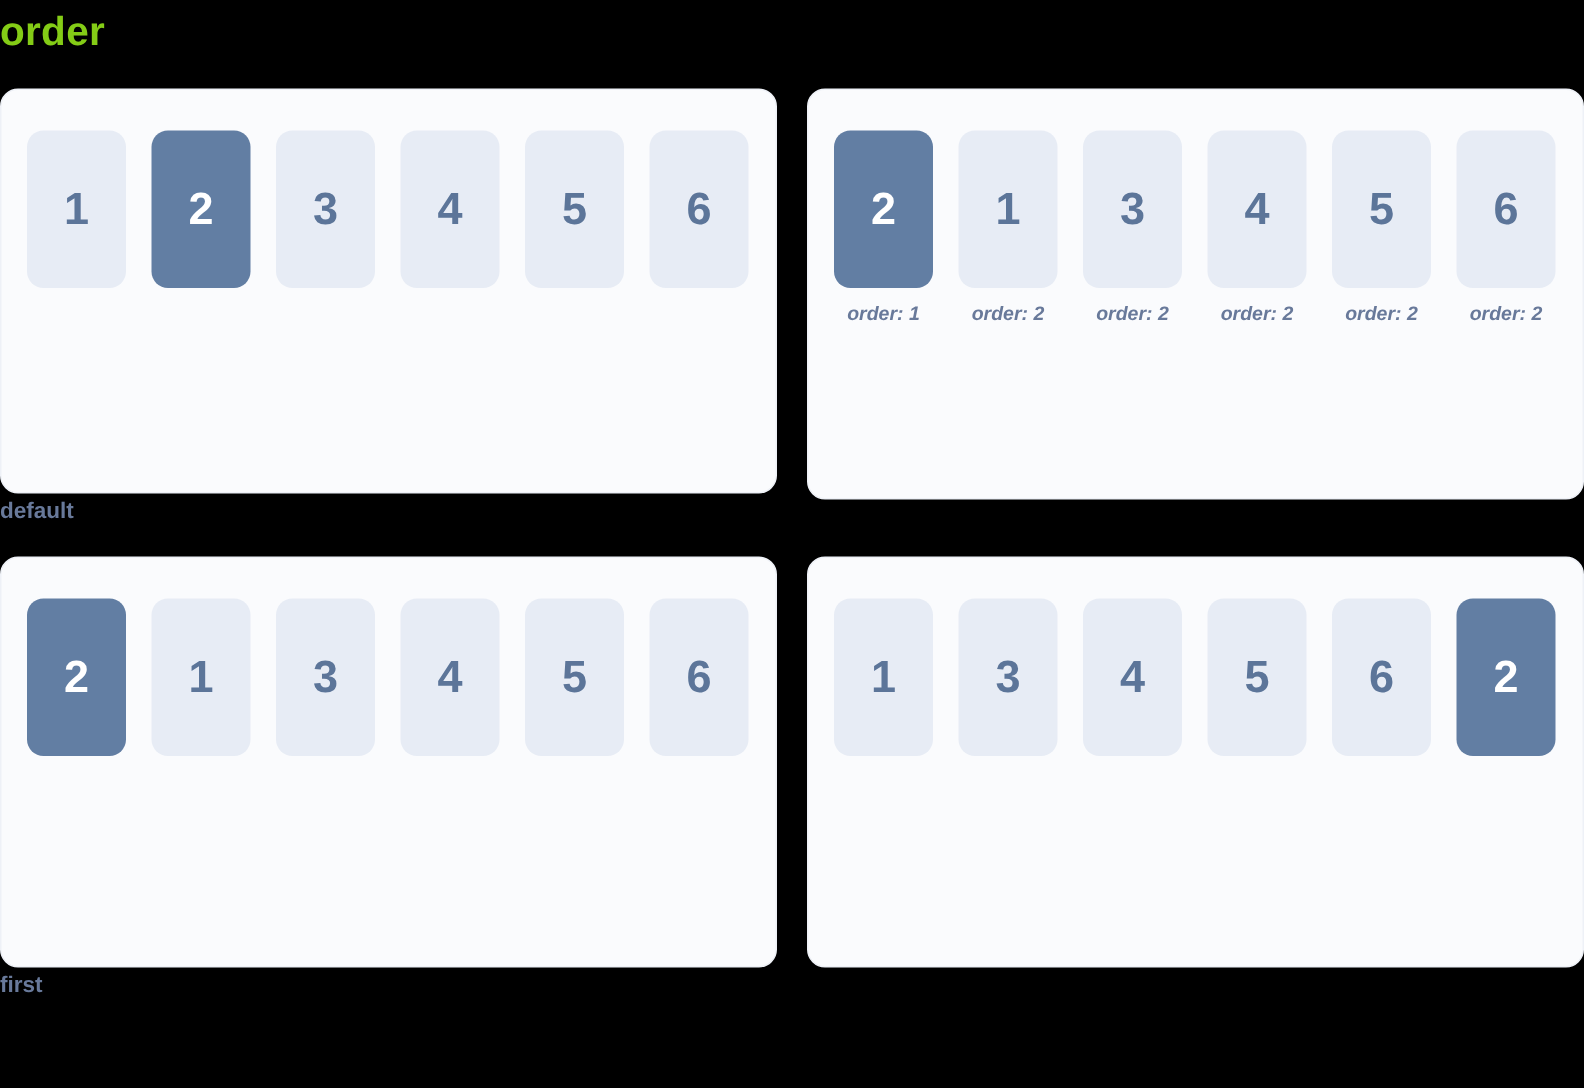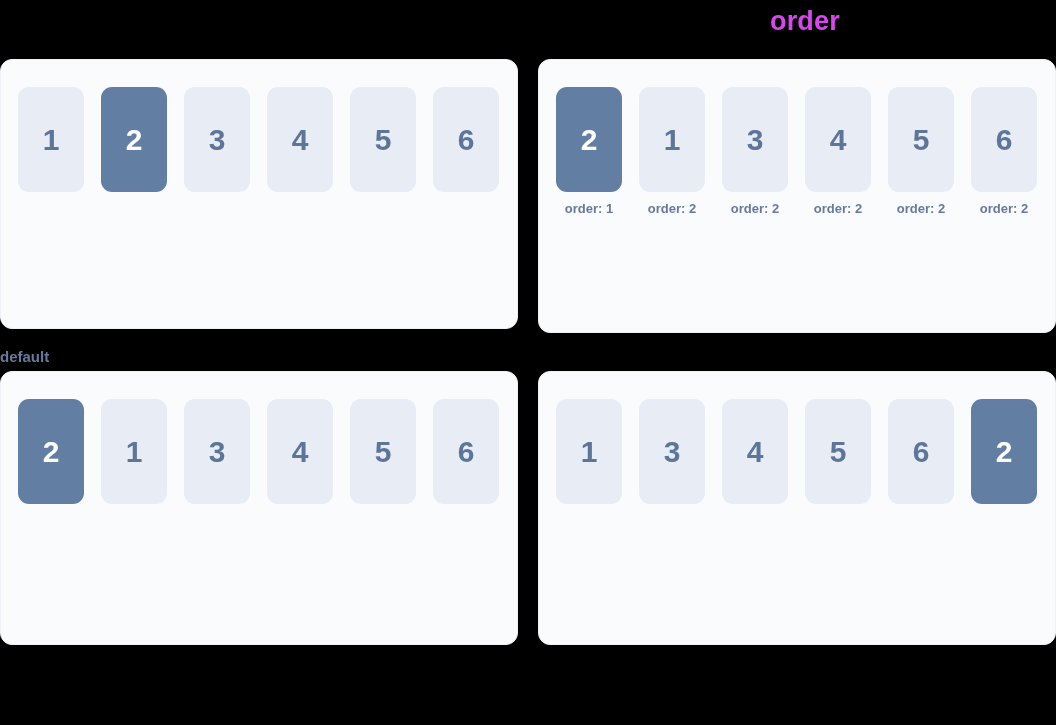--- a/index.html
+++ b/index.html
@@ -13,24 +13,24 @@
     position: relative;
     font-family: "Liberation Sans", sans-serif;
     overflow: hidden;
   }
 
   #page-title {
     position: absolute;
     top: 4px;
     left: 0;
     width: 840px;
-    text-align: right;
+    text-align: left;
     font-size: 27px;
     font-weight: bold;
-    color: #d946ef;
+    color: #84cc16;
     letter-spacing: 0.2px;
     line-height: 34px;
   }
 
   .demo-cell {
     position: absolute;
   }
 
   .panel {
     background: #fafbfd;
@@ -76,27 +76,28 @@
     color: #ffffff;
   }
 
   .order-label {
     margin-top: 9px;
     font-size: 13px;
     font-weight: bold;
     color: #68799a;
     white-space: nowrap;
     text-align: center;
+    font-style: italic;
   }
 
   .caption {
     font-size: 15px;
     font-weight: bold;
     color: #68799a;
-    margin-top: 18px;
+    margin-top: 2px;
     line-height: 20px;
   }
   .caption.mono {
     font-family: "Liberation Mono", monospace;
     letter-spacing: -0.3px;
   }
 </style>
 </head>
 <body>
 
@@ -175,20 +176,21 @@
           <div class="item">4</div>
         </div>
         <div class="item-wrap">
           <div class="item">5</div>
         </div>
         <div class="item-wrap">
           <div class="item">6</div>
         </div>
       </div>
   </div>
+  <div class="caption">first</div>
 </div>
 
 <div class="demo-cell" style="left:538px; top:371px; width:518px; height:300px;">
   <div class="panel" style="width:518px; height:274px;">
     <div class="items-row">
         <div class="item-wrap">
           <div class="item">1</div>
         </div>
         <div class="item-wrap">
           <div class="item">3</div>

